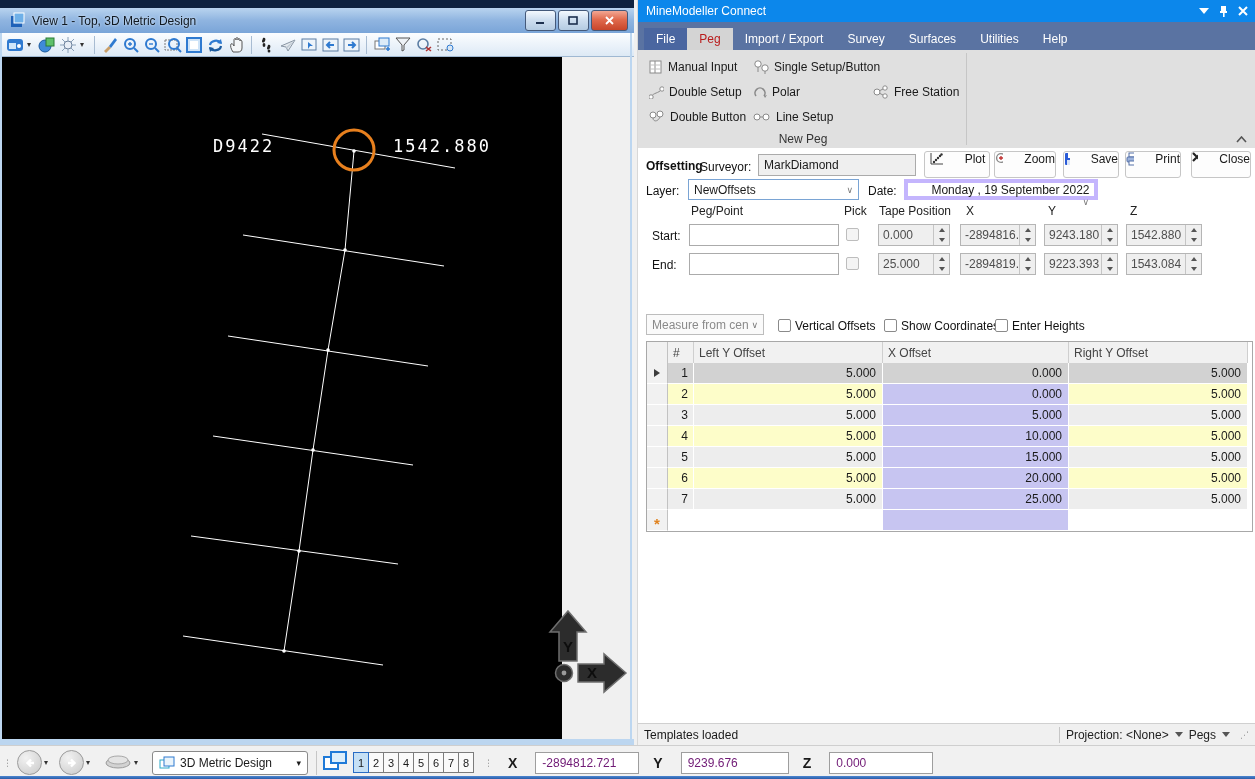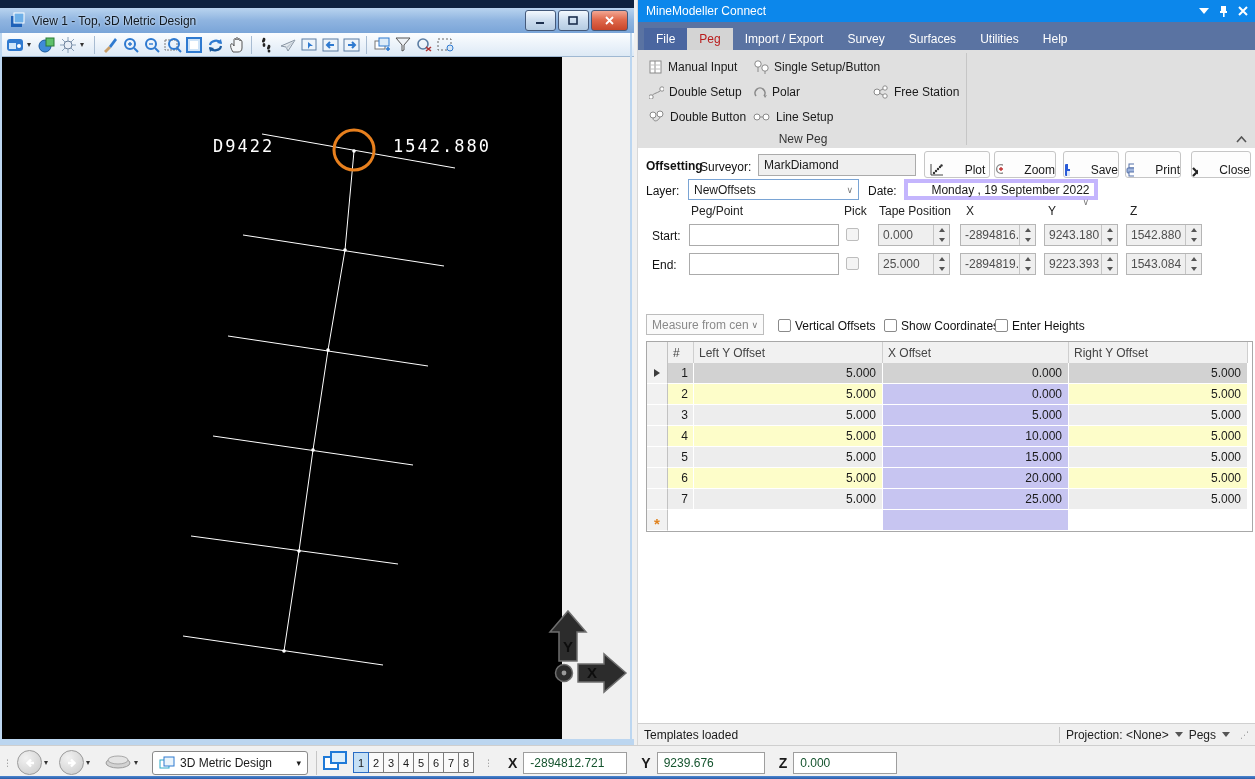--- a/index.html
+++ b/index.html
@@ -46,21 +46,21 @@
   #ribbon-group-label{position:absolute;left:60px;top:82px;width:210px;text-align:center;color:#333;}
   #ribbon-collapse{position:absolute;left:598px;top:82px;color:#555;}
 
   
   #rp-offsetting{left:0;top:148px;width:618px;height:575px;background:#fff;}
   .lbl{position:absolute;font-size:12px;color:#111;}
   .bold{font-weight:bold;text-align:center;}
   .txtbox{position:absolute;border:1px solid #ababab;background:#efefef;font-size:12px;
      display:flex;align-items:center;padding-left:5px;box-sizing:border-box;}
   .btn{position:absolute;height:27px;background:#fdfdfd;border:1px solid #c6c6c6;border-radius:3px;
-     display:flex;align-items:flex-end;justify-content:center;gap:21px;font-size:12px;box-sizing:border-box;}
+     display:flex;align-items:flex-start;justify-content:center;gap:21px;font-size:12px;box-sizing:border-box;}
   .combo{position:absolute;height:21px;border:1px solid #7aa4d4;background:#fff;display:flex;align-items:center;
      padding-left:5px;box-sizing:border-box;font-size:12px;}
   .combo .chev{margin-left:auto;margin-right:5px;color:#777;font-size:9px;}
   .combo.plain{border:4px solid #c4b5fd;flex-direction:column;}
   .combo.disabled{border:1px solid #bdbdbd;background:#fafafa;color:#8a8a8a;}
   .spin{position:absolute;height:22px;border:1px solid #b5b5b5;background:#efefef;display:flex;box-sizing:border-box;}
   .spin .v{flex:1;display:flex;align-items:center;padding-left:4px;color:#4e4e4e;font-size:12px;overflow:hidden;white-space:nowrap;}
   .spin .arr{width:15px;border-left:1px solid #c5c5c5;display:flex;flex-direction:column;}
   .spin .arr i{flex:1;display:flex;align-items:center;justify-content:center;}
   .tri-up{width:0;height:0;border-left:3px solid transparent;border-right:3px solid transparent;border-bottom:4px solid #555;}
@@ -99,21 +99,21 @@
   .navcirc{width:23px;height:23px;border-radius:50%;border:1px solid #9b9b9b;
      background:radial-gradient(circle at 35% 30%,#f2f2f2,#c9c9c9);display:flex;align-items:center;justify-content:center;}
   .bsep{width:1px;height:24px;background:#c6c6c6;margin:0 5px;}
   #design-combo{width:156px;height:24px;border:1px solid #8a8a8a;border-radius:3px;background:#fff;
      display:flex;align-items:center;gap:5px;padding:0 6px;box-sizing:border-box;}
   .viewbtn{width:14px;height:19px;border:1px solid #7c7c7c;background:#fafafa;margin-left:-1px;
      display:flex;align-items:center;justify-content:center;font-size:11px;}
   .viewbtn.active{background:#c6e0f5;border:1px solid #2a6cc4;z-index:2;}
   .coordlbl{font-weight:bold;font-size:14px;margin:0 6px 0 14px;}
   .coordfield{height:22px;border:1px solid #9e9e9e;background:#fff;display:flex;align-items:center;
-     padding-left:6px;box-sizing:border-box;font-size:12px;color:#14532d;}
+     padding-left:6px;box-sizing:border-box;font-size:12px;color:#701a75;margin-left:12px;}
   .grip{color:#8a8a8a;font-size:9px;letter-spacing:1px;margin-left:4px;}
 </style>
 </head>
 <body>
 
 <div id="left-window" class="abs">
   <div id="lw-topedge" class="abs"></div>
 
   <div id="lw-titlebar" class="abs">
     <svg class="abs" style="left:9px;top:4px" width="17" height="17">

